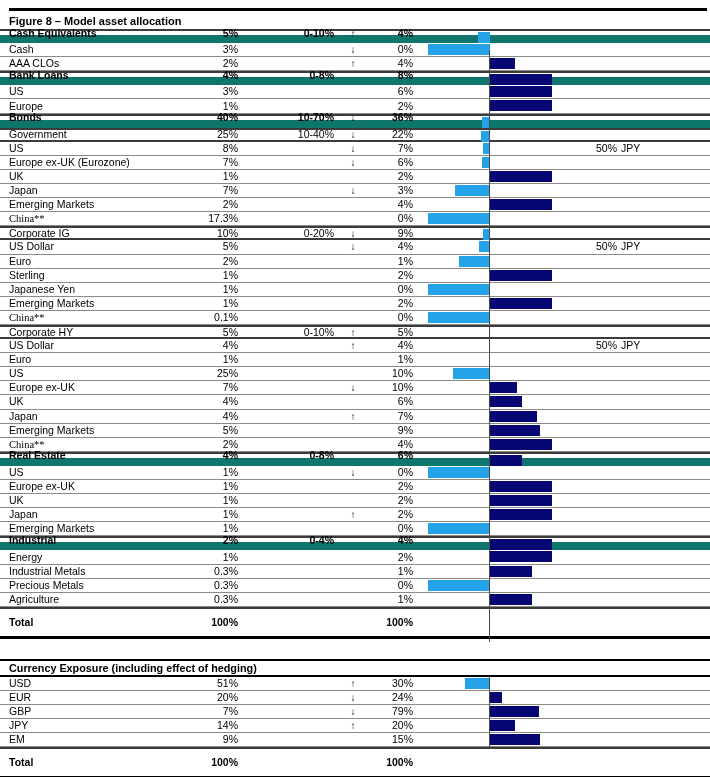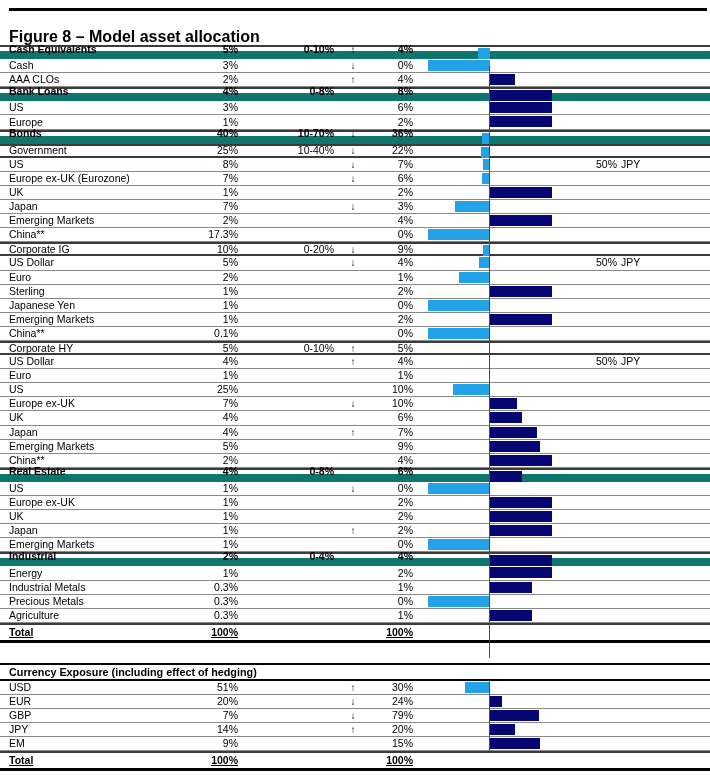--- a/index.html
+++ b/index.html
@@ -2,40 +2,40 @@
 <html><head>
 <meta charset="utf-8">
 <style>
   html,body{margin:0;padding:0;}
   body{
     width:710px;height:777px;background:#ffffff;color:#000;
     font-family:"Liberation Sans","DejaVu Sans",sans-serif;
     position:relative;overflow:hidden;
   }
   .top-rule{margin:8px 3px 0 9px;height:3px;background:#000;}
-  .fig-title{margin:18px 0 0 9px;font-size:16px;font-weight:bold;height:16px;line-height:16px;}
+  .fig-title{margin:2px 0 0 9px;font-size:11px;font-weight:bold;height:16px;line-height:16px;}
 
   .tbl{position:relative;width:710px;}
   .hdr-row{
     display:flex;align-items:flex-end;height:21px;box-sizing:border-box;
     border-bottom:2px solid #000;font-weight:bold;font-size:10.8px;line-height:12px;
     padding-bottom:2px;
   }
   .row{
     display:flex;align-items:center;height:14.1px;box-sizing:border-box;
     font-size:10.5px;line-height:11px;
     border-bottom:1px solid #8a8a8a;
   }
   .row.r-section{font-weight:bold;border-top:2px solid #3b3b3b;border-bottom:8px solid #0f766e;}
   .row.r-subsection{border-top:2px solid #3b3b3b;border-bottom:2px solid #3b3b3b;}
-  .row.r-total{font-weight:bold;height:20px;border-top:2px solid #3b3b3b;border-bottom:3px solid #000;text-decoration:underline;}
+  .row.r-total{font-weight:bold;height:32px;border-top:2px solid #3b3b3b;border-bottom:3px solid #000;}
 
   .c{flex:none;box-sizing:border-box;white-space:nowrap;overflow:visible;}
   .c-label{width:178px;padding-left:9px;text-align:left;}
-  .c-label.ind{}
+  .c-label.ind{font-family:Liberation Serif, serif;}
   .c-neutral{width:60px;text-align:right;}
   .c-policy{width:96px;text-align:right;}
   .c-arrow{width:38px;text-align:center;font-size:10px;}
   .c-alloc{width:41px;text-align:right;}
   .c-bar{width:140px;position:relative;height:100%;}
   .c-hedged{width:64px;text-align:right;}
   .c-currency{width:93px;text-align:left;padding-left:4px;}
   .c-allochdr{width:219px;text-align:center;padding-left:42px;}
 
   .bar{position:absolute;top:1px;height:11px;}

